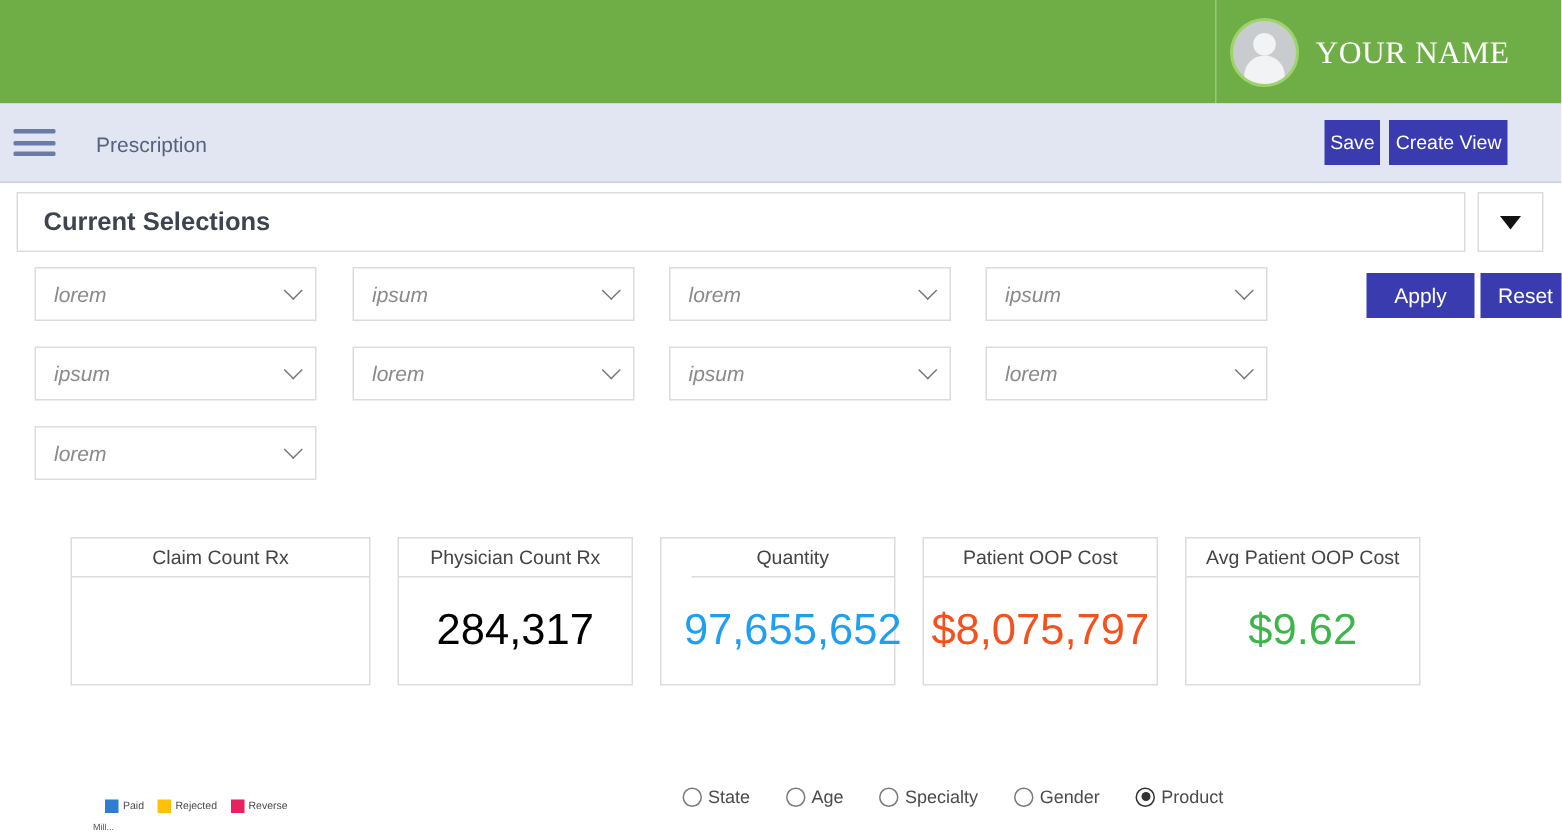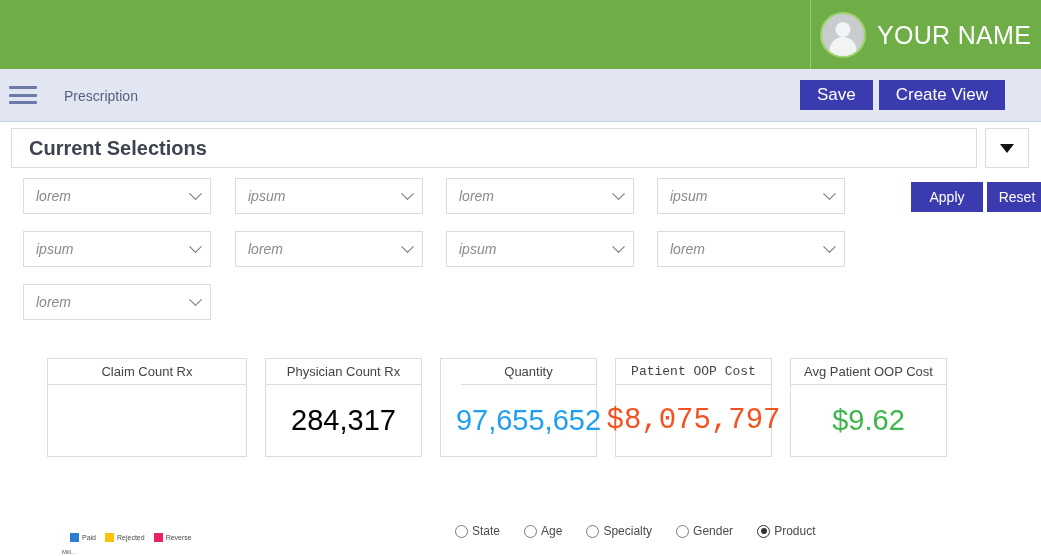--- a/index.html
+++ b/index.html
@@ -63,23 +63,24 @@
   .avatar .body {
     position: absolute;
     bottom: 0; left: 50%;
     transform: translateX(-50%);
     width: 27px; height: 19px;
     border-radius: 14px 14px 0 0;
     background: #f2f3f4;
   }
   .user-name {
     color: #ffffff;
-    font-size: 25px;
+    font-size: 21px;
     letter-spacing: 0.3px;
     white-space: nowrap;
+    font-family: Liberation Serif, serif;
   }
 
   
   .subbar {
     position: absolute;
     left: 0; top: 69px;
     width: 1041px; height: 53px;
     background: #e2e6f2;
     border-bottom: 1px solid #c9d0e4;
   }
@@ -112,42 +113,42 @@
   .subbar-actions {
     position: absolute;
     right: 36px; top: 11px;
     display: flex;
     gap: 6px;
   }
   .btn-primary {
     background: #3b3bb0;
     color: #ffffff;
     border: none;
-    font-size: 17px;
+    font-size: 13px;
     font-family: "Liberation Sans", sans-serif;
-    padding: 0 17px;
+    padding: 0 4px;
     height: 30px;
     line-height: 30px;
     cursor: pointer;
     white-space: nowrap;
   }
 
   
   .selections-header {
     position: absolute;
     left: 11px; top: 128px;
     width: 966px; height: 40px;
     background: #ffffff;
     border: 1px solid #dcdcdc;
     display: flex;
     align-items: center;
     padding-left: 17px;
   }
   .selections-title {
-    font-size: 20px;
+    font-size: 17px;
     font-weight: bold;
     color: #3d4450;
   }
   .selections-toggle {
     position: absolute;
     left: 985px; top: 128px;
     width: 44px; height: 40px;
     background: #ffffff;
     border: 1px solid #dcdcdc;
     display: flex;
@@ -409,21 +410,21 @@
       <div class="kpi-title">Claim Count Rx</div>
     </div>
     <div class="kpi-card" style="left:265px; width:157px;">
       <div class="kpi-title">Physician Count Rx</div>
       <div class="kpi-value" style="color:#000000;">284,317</div>
     </div>
     <div class="kpi-card" style="left:440px; width:157px;padding-left:20px;">
       <div class="kpi-title">Quantity</div>
       <div class="kpi-value" style="color:#1e9ff2;">97,655,652</div>
     </div>
-    <div class="kpi-card" style="left:615px; width:157px;font-family:Liberation Mono, monospace;">
+    <div class="kpi-card" style="left:615px; width:157px;">
       <div class="kpi-title">Patient OOP Cost</div>
       <div class="kpi-value" style="color:#f4511e;">$8,075,797</div>
     </div>
     <div class="kpi-card" style="left:790px; width:157px;">
       <div class="kpi-title">Avg Patient OOP Cost</div>
       <div class="kpi-value" style="color:#3cb54a;">$9.62</div>
     </div>
   </div>
 
   <div class="chart-legend">

